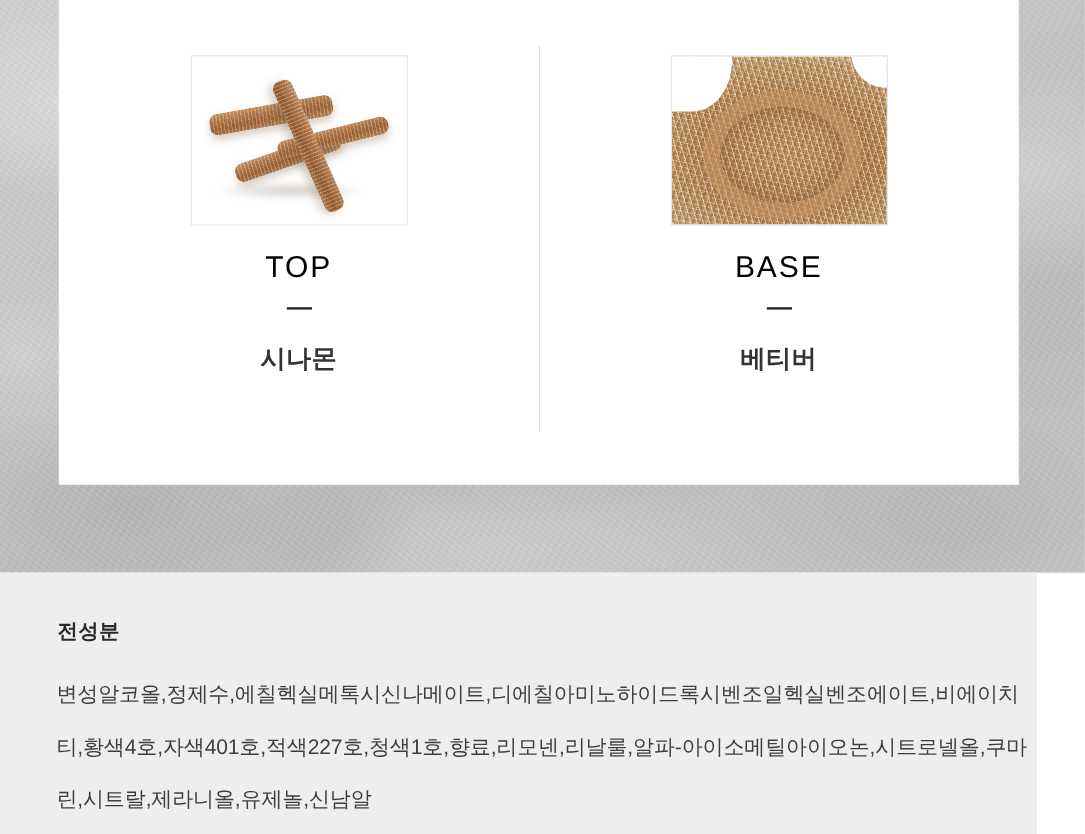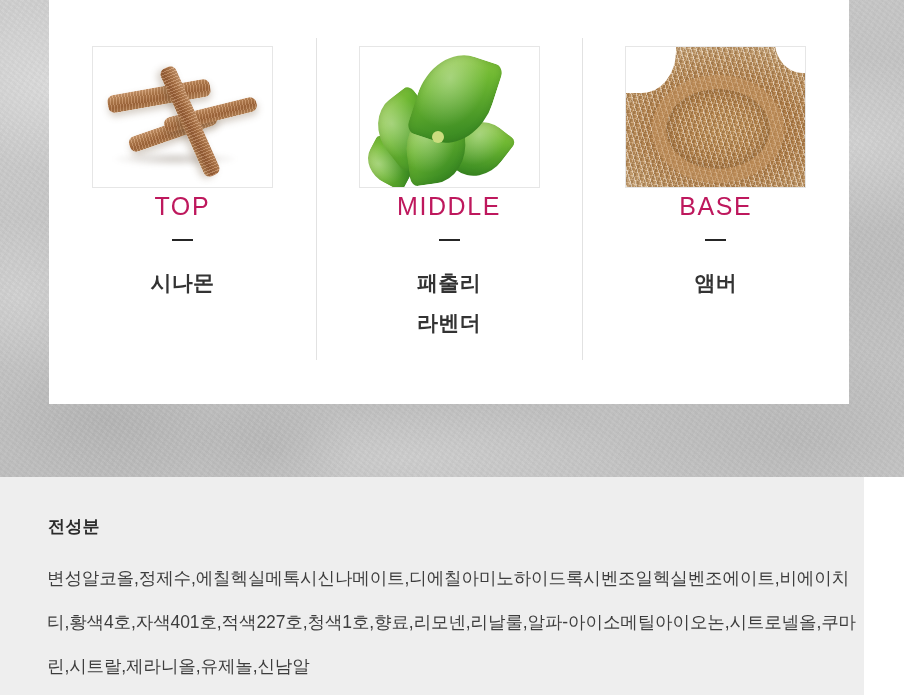--- a/index.html
+++ b/index.html
@@ -167,25 +167,25 @@
     position: absolute; left: -6px; top: -6px; width: 56px; height: 52px;
     background: #ffffff; border-bottom-right-radius: 60% 80%;
   }
   .vet .corner-tr {
     position: absolute; right: -10px; top: -8px; width: 40px; height: 34px;
     background: #ffffff; border-bottom-left-radius: 70% 90%;
   }
 
   
   .note-title {
-    margin-top: 6px;
+    margin-top: 23px;
     font-size: 25px;
     font-weight: 400;
     letter-spacing: 1.6px;
-    color: #be185d;
+    color: #000000;
     line-height: 1;
   }
   .note-dash {
     margin-top: 20px;
     width: 21px;
     height: 2px;
     background: #262626;
   }
   .note-list {
     margin-top: 22px;
@@ -251,52 +251,34 @@
             <div class="stick s4"></div>
           </div>
         </div>
         <div class="note-title">TOP</div>
         <div class="note-dash"></div>
         <div class="note-list">
           <div class="note-item">시나몬</div>
         </div>
       </div>
 
-      <div class="note-col">
-        <div class="note-img">
-          <div class="scene patch">
-            <div class="leaf l5"></div>
-            <div class="leaf l4"></div>
-            <div class="leaf l2"></div>
-            <div class="leaf l3"></div>
-            <div class="leaf l1"></div>
-            <div class="stemdot"></div>
-          </div>
-        </div>
-        <div class="note-title">MIDDLE</div>
-        <div class="note-dash"></div>
-        <div class="note-list">
-          <div class="note-item">패출리</div>
-          <div class="note-item">라벤더</div>
-        </div>
-      </div>
 
       <div class="note-col">
         <div class="note-img">
           <div class="scene vet">
             <div class="strands"></div>
             <div class="swirl"></div>
             <div class="corner-tl"></div>
             <div class="corner-tr"></div>
           </div>
         </div>
         <div class="note-title">BASE</div>
         <div class="note-dash"></div>
         <div class="note-list">
-          <div class="note-item">앰버</div>
+          <div class="note-item">베티버</div>
         </div>
       </div>
 
     </div>
   </div>
 
   <div class="ingredients">
     <div class="ing-heading">전성분</div>
     <div class="ing-body">변성알코올,정제수,에칠헥실메톡시신나메이트,디에칠아미노하이드록시벤조일헥실벤조에이트,비에이치티,황색4호,자색401호,적색227호,청색1호,향료,리모넨,리날룰,알파-아이소메틸아이오논,시트로넬올,쿠마린,시트랄,제라니올,유제놀,신남알</div>
   </div>

